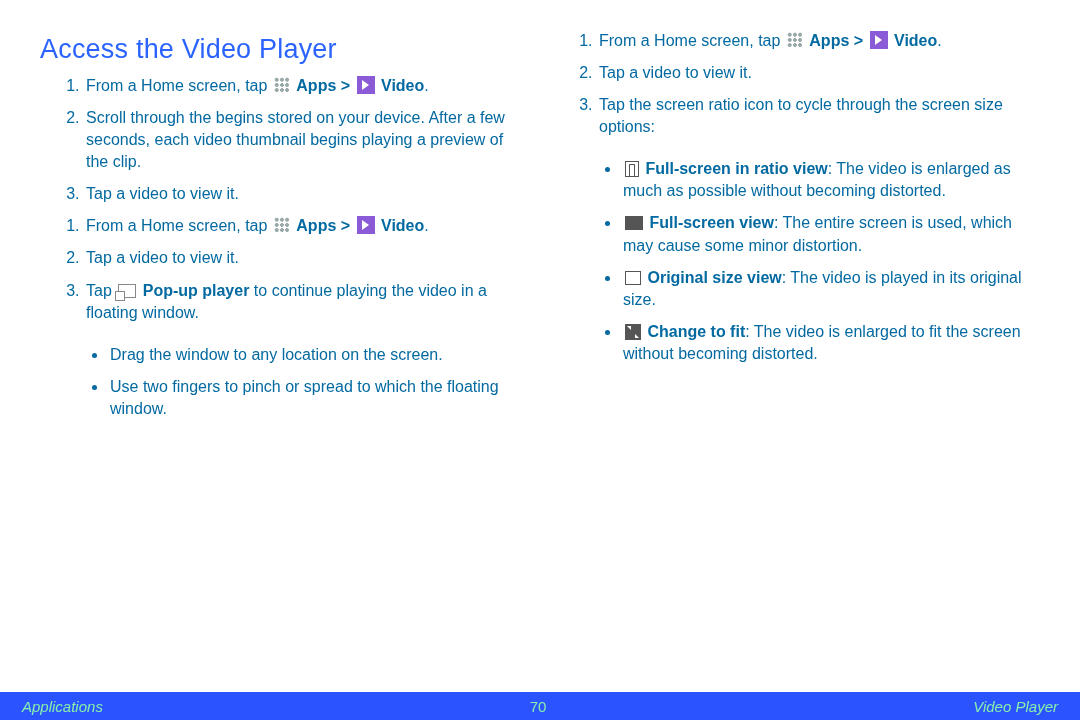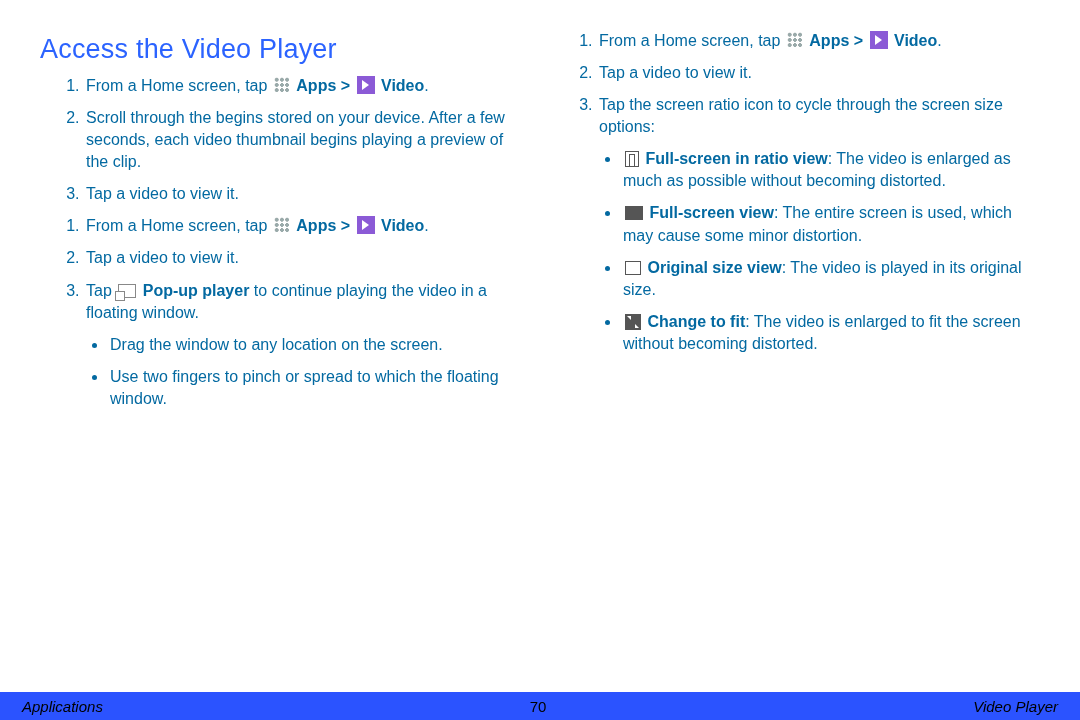--- a/index.html
+++ b/index.html
@@ -39,21 +39,21 @@
     list-style: decimal;
     padding-left: 44px;
   }
   ol > li {
     padding-left: 2px;
     margin-bottom: 10px;
   }
   ul {
     list-style: disc;
     padding-left: 22px;
-    margin-top: 10px;
+    margin-top: 20px;
   }
   ul > li {
     margin-bottom: 10px;
     padding-left: 2px;
   }
   .b { font-weight: 700; }
 
   
   .ic {
     display: inline-block;
@@ -148,21 +148,21 @@
   }
   .ic-stretch::after {
     bottom: 2px; right: 2px;
     border-left: 4px solid #fff;
     border-top: 4px solid transparent;
   }
 
   .footer {
     height: 28px;
     background: #2b53ff;
-    color: #000000;
+    color: #86efac;
     display: flex;
     align-items: center;
     justify-content: space-between;
     padding: 0 22px;
     font-style: italic;
     font-size: 15px;
   }
   .footer .center {
     font-style: normal;
   }

